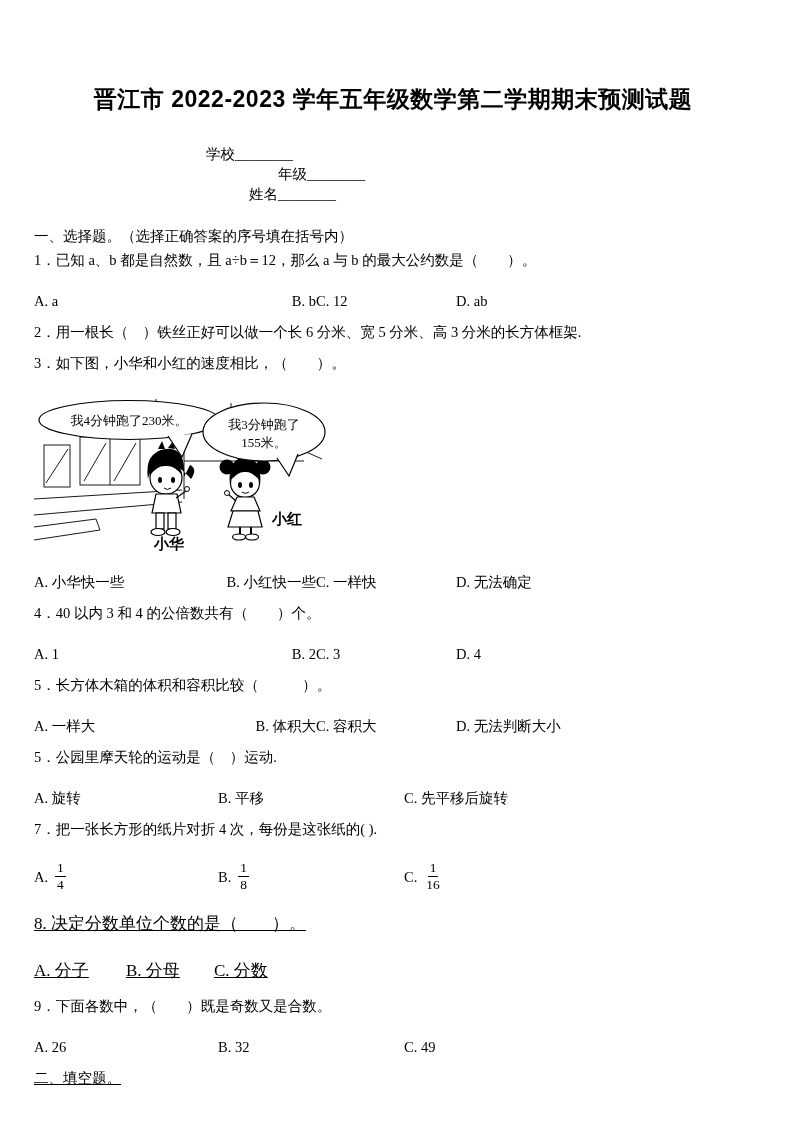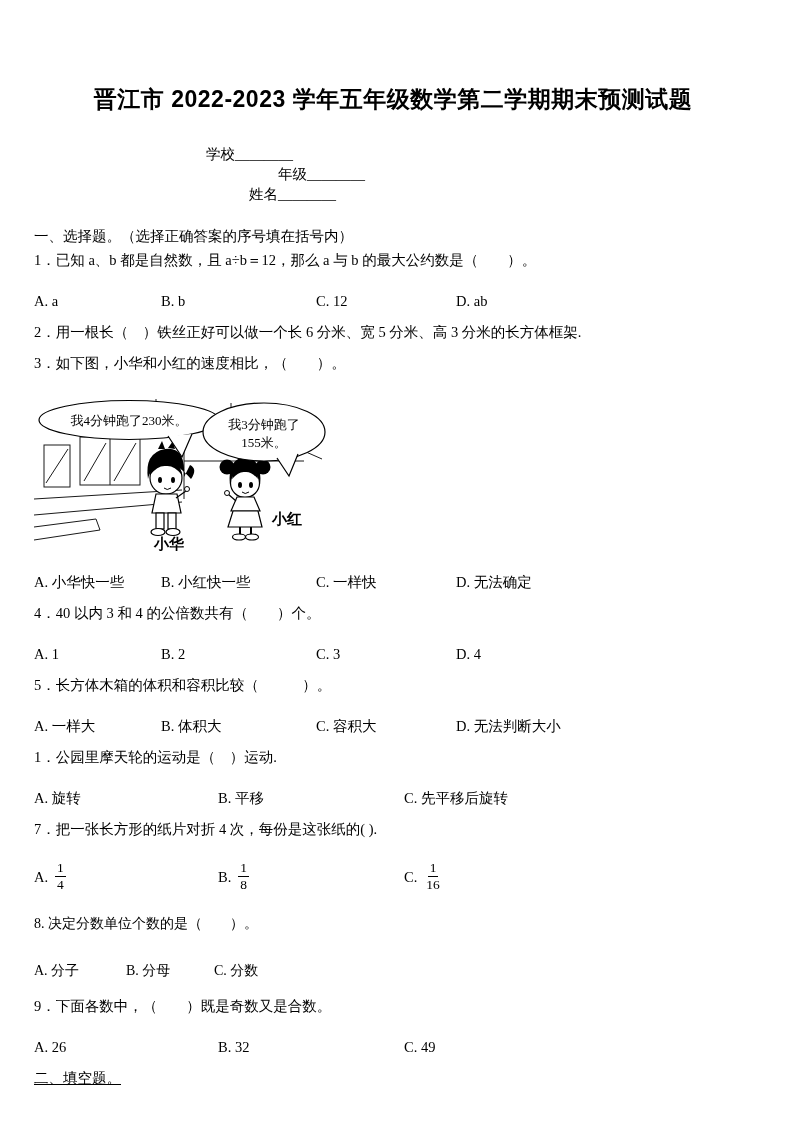--- a/index.html
+++ b/index.html
@@ -13,33 +13,33 @@
     font-weight:bold;font-size:23px;line-height:26px;margin:0 0 32px 0;letter-spacing:0.5px;
   }
   .fields{font-size:14.5px;line-height:20px;margin:0 0 22px 0;padding-left:172px;display:flex;flex-direction:column;}
   .field{white-space:nowrap;}
   .field.f2{margin-left:72px;}
   .field.f3{margin-left:43px;}
   .row{font-size:14.5px;line-height:20px;margin:0 0 11px 0;white-space:pre-wrap;}
   .section-heading{margin-bottom:4px;}
   .opt-row{display:flex;align-items:flex-start;margin-top:21px;}
   .cols4 .opt:nth-child(1){width:127px;}
-  .cols4 .opt:nth-child(2){width:155px;}
+  .cols4 .opt:nth-child(2){width:155px;text-align:right;}
   .cols4 .opt:nth-child(3){width:140px;}
   .cols4 .opt:nth-child(4){flex:1;}
   .cols3 .opt:nth-child(1){width:184px;}
   .cols3 .opt:nth-child(2){width:186px;font-family:Liberation Serif, serif;}
   .cols3 .opt:nth-child(3){flex:1;}
   .figure-wrap{margin:26px 0 20px 0;height:152px;}
   .frac-row{height:40px;margin-bottom:11px;}
   .frac-opt{display:inline-flex;align-items:center;}
   .frac{display:inline-flex;flex-direction:column;align-items:center;margin-left:7px;font-size:13.5px;line-height:16px;}
   .frac .num{border-bottom:1px solid #000;padding:0 2px;}
   .frac .den{padding:0 2px;}
-  .big{font-size:14px;line-height:26px;margin-bottom:12px;}
+  .big{font-size:17px;line-height:26px;margin-bottom:12px;text-decoration:underline;}
   .big-opts .opt:nth-child(1){width:92px;}
   .big-opts .opt:nth-child(2){width:88px;}
   .section2{margin-top:2px;text-decoration:underline;}
   svg text{font-family:"Liberation Serif","DejaVu Serif",serif;}
 </style>
 </head>
 <body>
 
 <div class="page">
 
@@ -154,21 +154,21 @@
   </div>
 
   <div class="row">5．长方体木箱的体积和容积比较（　　　）。</div>
   <div class="row opt-row cols4">
     <span class="opt">A. 一样大</span>
     <span class="opt">B. 体积大</span>
     <span class="opt">C. 容积大</span>
     <span class="opt">D. 无法判断大小</span>
   </div>
 
-  <div class="row">1．公园里摩天轮的运动是（　）运动.</div>
+  <div class="row">5．公园里摩天轮的运动是（　）运动.</div>
   <div class="row opt-row cols3">
     <span class="opt">A. 旋转</span>
     <span class="opt">B. 平移</span>
     <span class="opt">C. 先平移后旋转</span>
   </div>
 
   <div class="row">7．把一张长方形的纸片对折 4 次，每份是这张纸的( ).</div>
   <div class="row opt-row cols3 frac-row">
     <span class="opt frac-opt">
       <span>A.</span>

